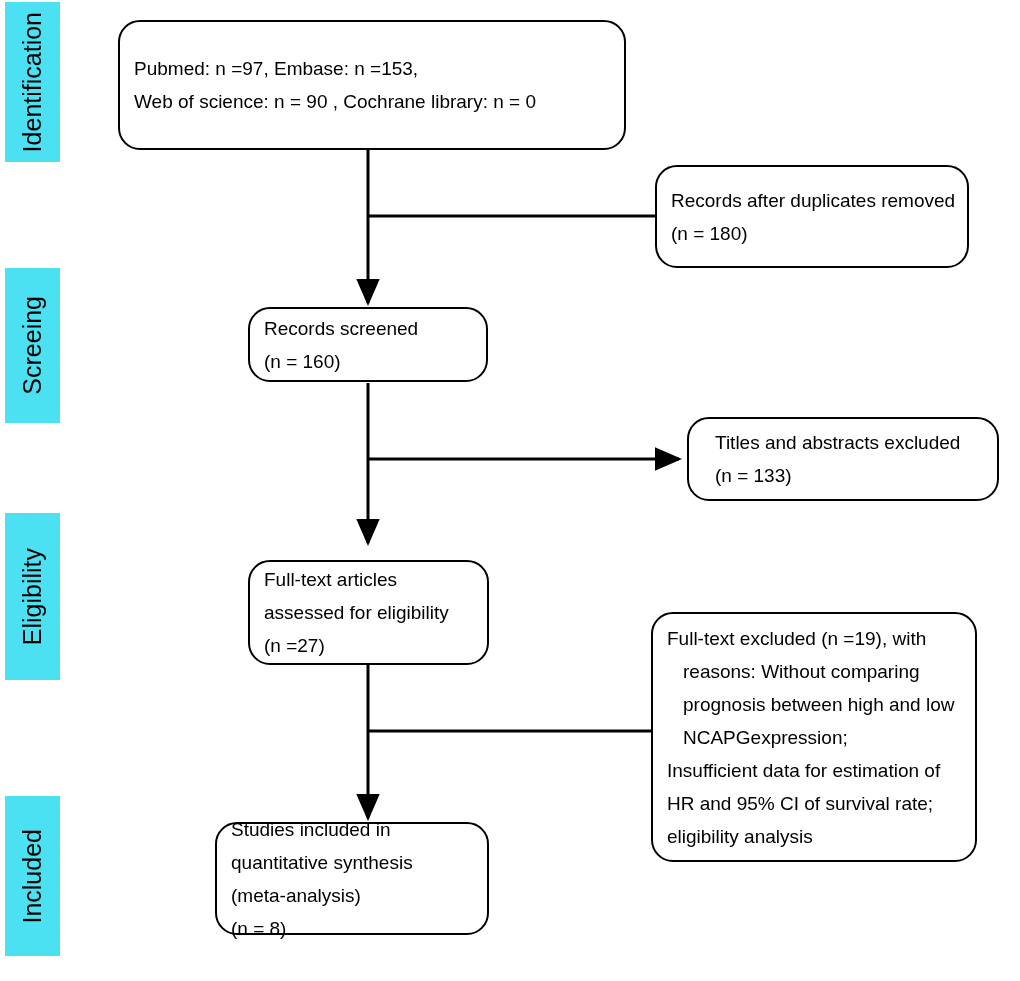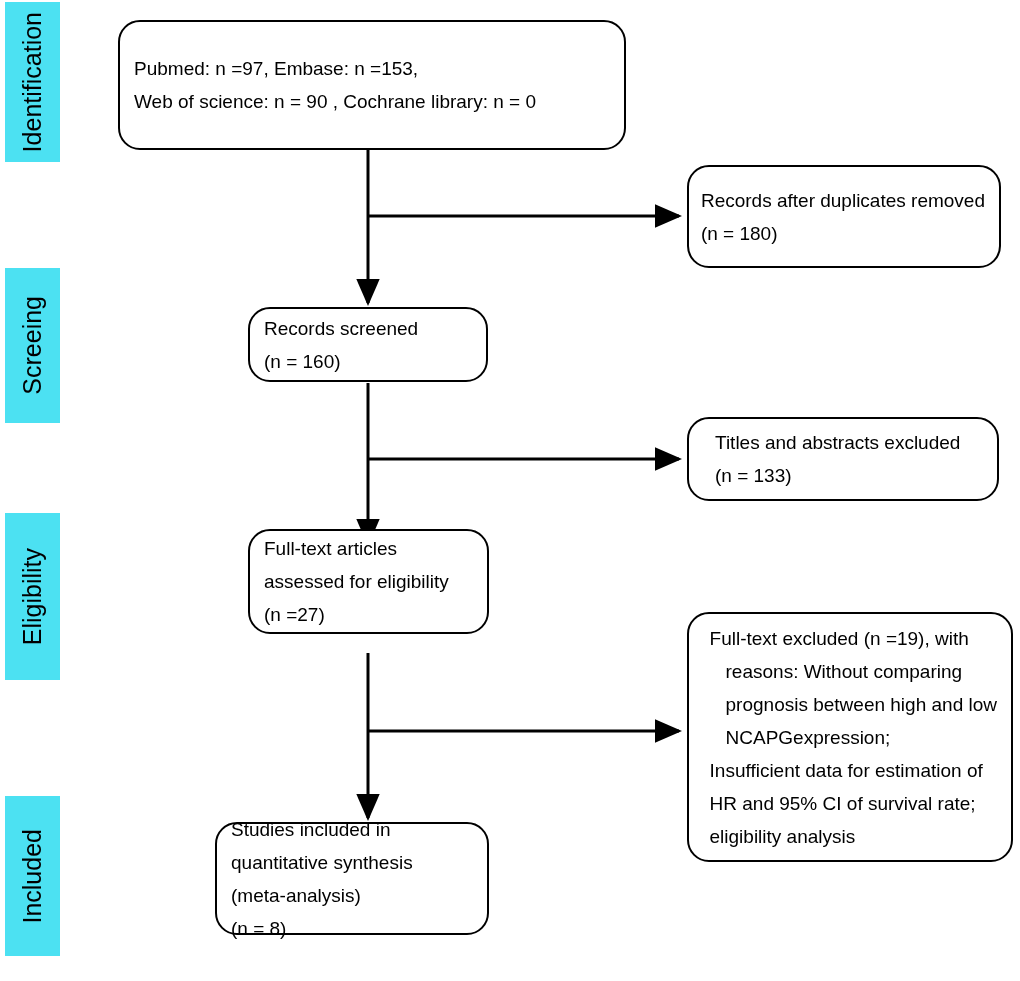--- a/index.html
+++ b/index.html
@@ -123,50 +123,50 @@
     <span class="stage-text">Included</span>
   </div>
 
   <div class="box" style="left:118px; top:20px; width:508px; height:130px;">
     <div class="lines">
       <div class="line">Pubmed: n =97, Embase: n =153,</div>
       <div class="line">Web of science: n = 90 , Cochrane library: n = 0</div>
     </div>
   </div>
 
-  <div class="box" style="left:687px; top:165px; width:314px; height:103px;align-items:flex-end;">
+  <div class="box" style="left:655px; top:165px; width:314px; height:103px;">
     <div class="lines">
       <div class="line">Records after duplicates removed</div>
       <div class="line">(n = 180)</div>
     </div>
   </div>
 
   <div class="box" style="left:248px; top:307px; width:240px; height:75px;">
     <div class="lines">
       <div class="line">Records screened</div>
       <div class="line">(n = 160)</div>
     </div>
   </div>
 
   <div class="box" style="left:687px; top:417px; width:312px; height:84px;padding-left:12px;">
     <div class="lines">
       <div class="line">Titles and abstracts excluded</div>
       <div class="line">(n = 133)</div>
     </div>
   </div>
 
-  <div class="box" style="left:248px; top:529px; width:241px; height:105px;">
+  <div class="box" style="left:248px; top:560px; width:241px; height:105px;">
     <div class="lines">
       <div class="line">Full-text articles</div>
       <div class="line">assessed for eligibility</div>
       <div class="line">(n =27)</div>
     </div>
   </div>
 
-  <div class="box" style="left:687px; top:612px; width:326px; height:250px;align-items:flex-end;">
+  <div class="box" style="left:651px; top:612px; width:326px; height:250px;">
     <div class="lines">
       <div class="line">Full-text excluded (n =19), with</div>
       <div class="line indent">reasons: Without comparing</div>
       <div class="line indent">prognosis between high and low</div>
       <div class="line indent">NCAPGexpression;</div>
       <div class="line">Insufficient data for estimation of</div>
       <div class="line">HR and 95% CI of survival rate;</div>
       <div class="line">eligibility analysis</div>
     </div>
   </div>

